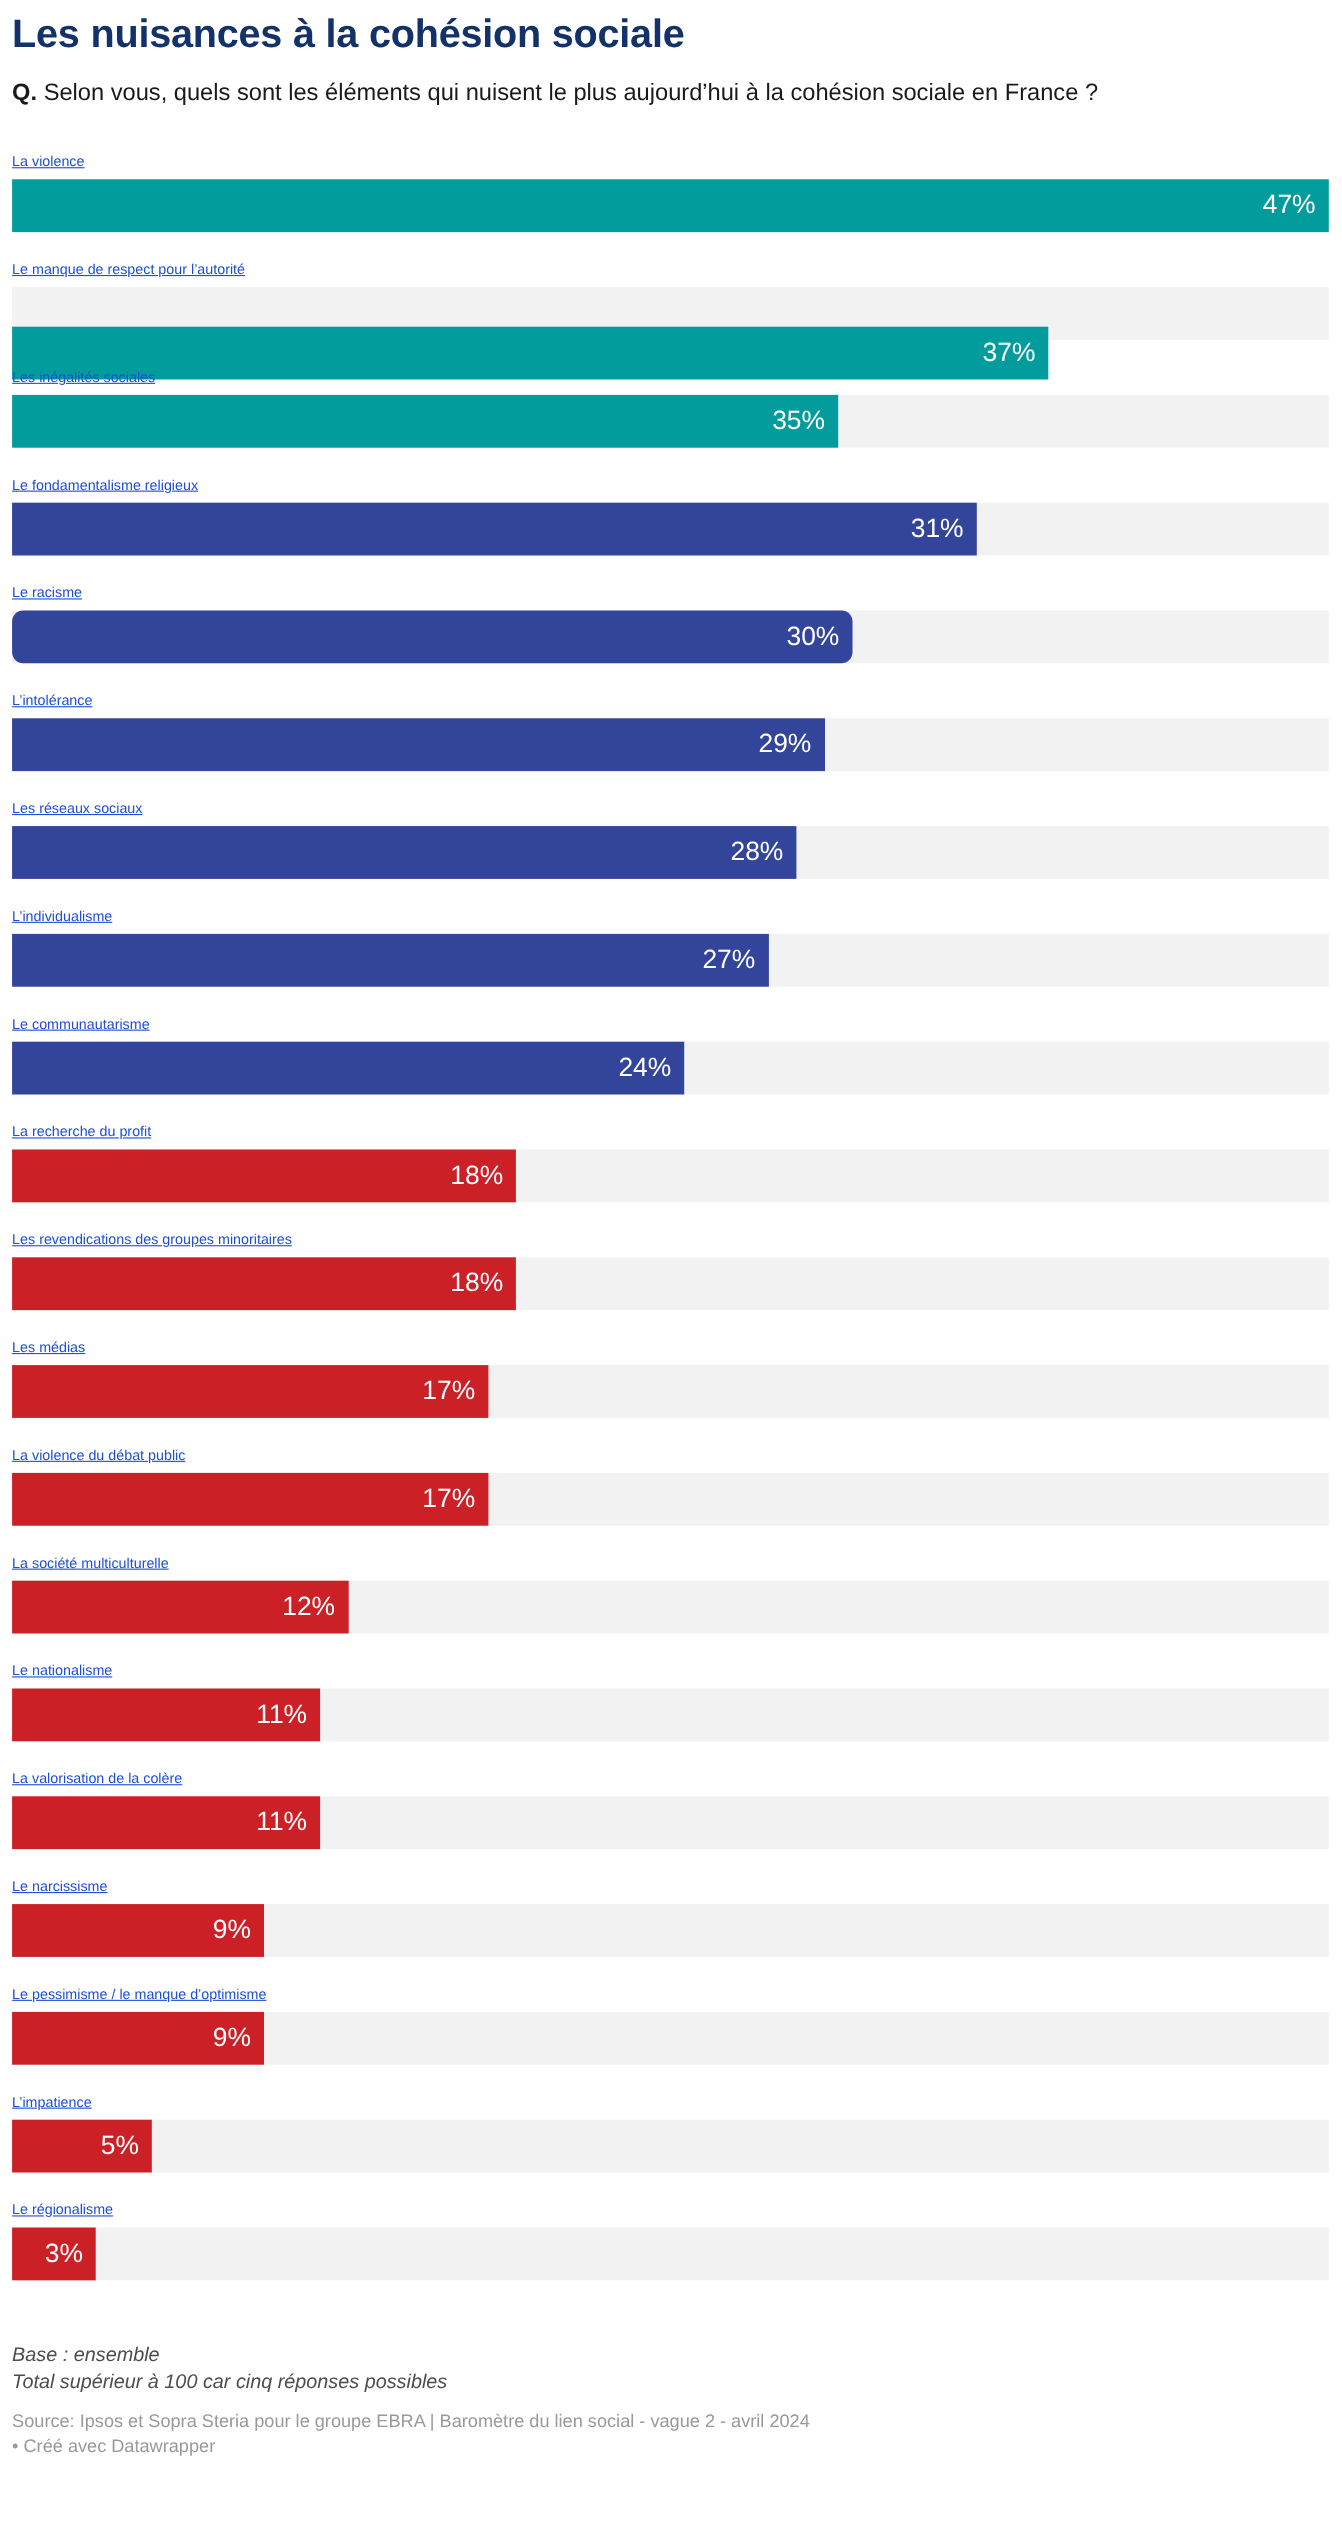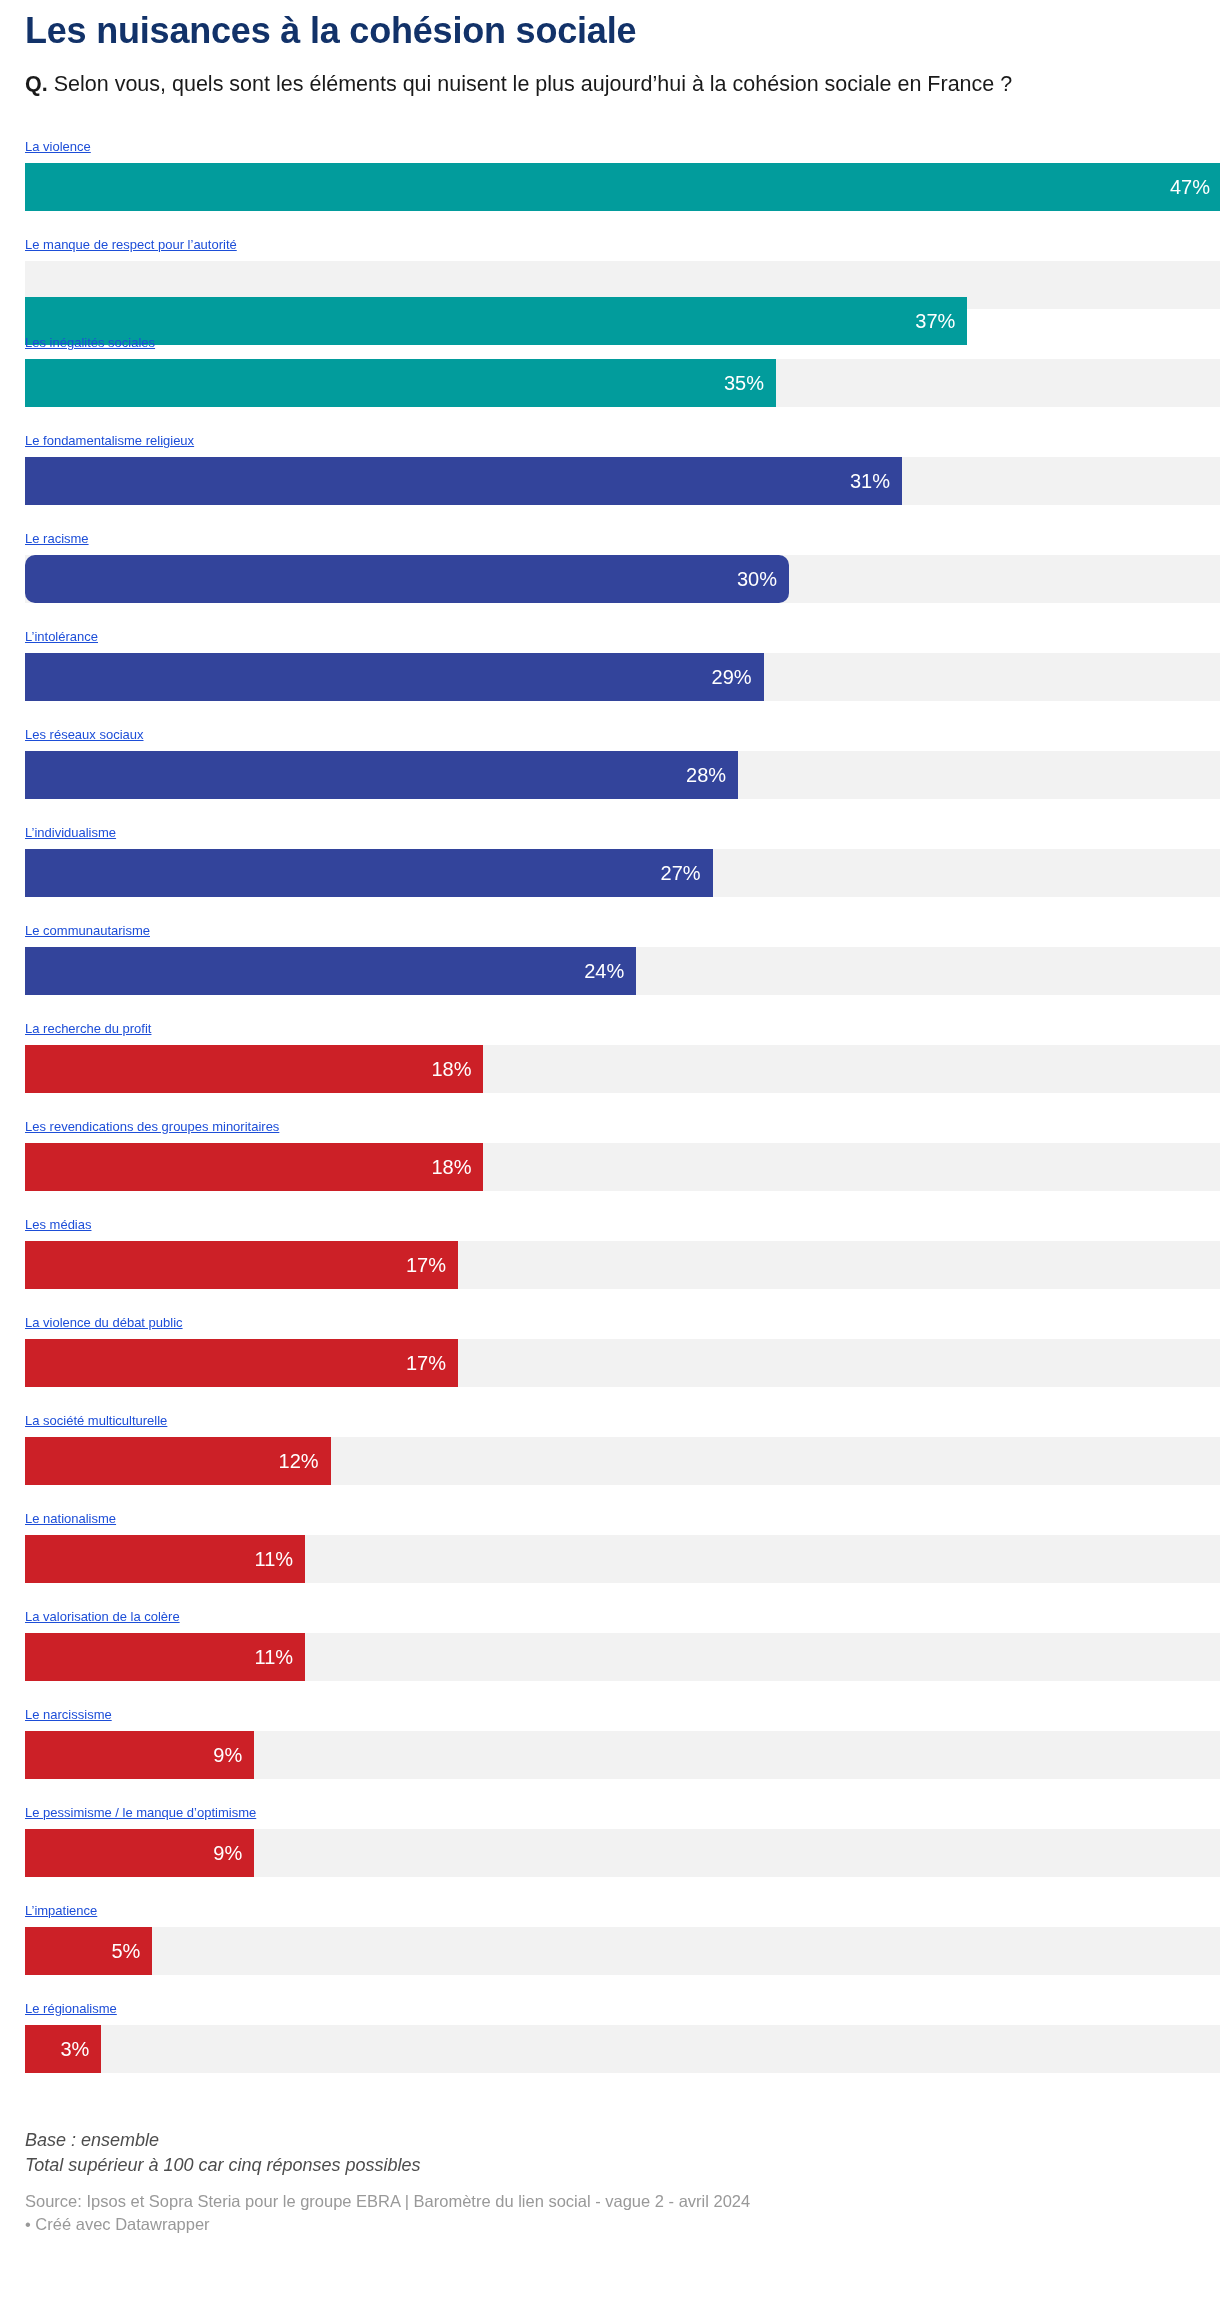--- a/index.html
+++ b/index.html
@@ -3,21 +3,21 @@
 <meta charset="utf-8">
 <style>
   html,body{margin:0;padding:0;background:#ffffff;}
   body{
     width:1220px; height:2304px;
     font-family:"Liberation Sans","DejaVu Sans",sans-serif;
     -webkit-font-smoothing:antialiased;
     overflow:hidden;
   }
   #wrap{position:relative;width:1220px;height:2304px;padding:0;}
-  .inner{padding:0 11px 0 25px;box-sizing:border-box;width:1220px;}
+  .inner{padding:0 11px 0 11px;box-sizing:border-box;width:1220px;}
 
   
   #title{
     font-size:36px; font-weight:bold; color:#123269;
     letter-spacing:-0.2px; line-height:42px;
     margin:10px 0 0 0;
   }
   #subtitle{
     font-size:21.5px; color:#1a1a1a; line-height:29px;
     margin:18px 0 0 0; max-width:1190px;
@@ -35,21 +35,21 @@
   }
   .track{
     position:relative; height:48px; background:#f2f2f2;
     width:1197px; overflow:visible;
   }
   .bar{
     position:absolute; left:0; top:0; height:48px;
     display:flex; align-items:center; justify-content:flex-end;
   }
   .bar-value{
-    font-size:20px; color:#ffffff; font-weight:normal;
+    font-size:24px; color:#ffffff; font-weight:normal;
     padding-right:12px; white-space:nowrap;
   }
 
   
   #footer{margin-top:39px;}
   .note{
     font-size:18px; font-style:italic; color:#4d4d4d;
     line-height:25px;
   }
   #source{

